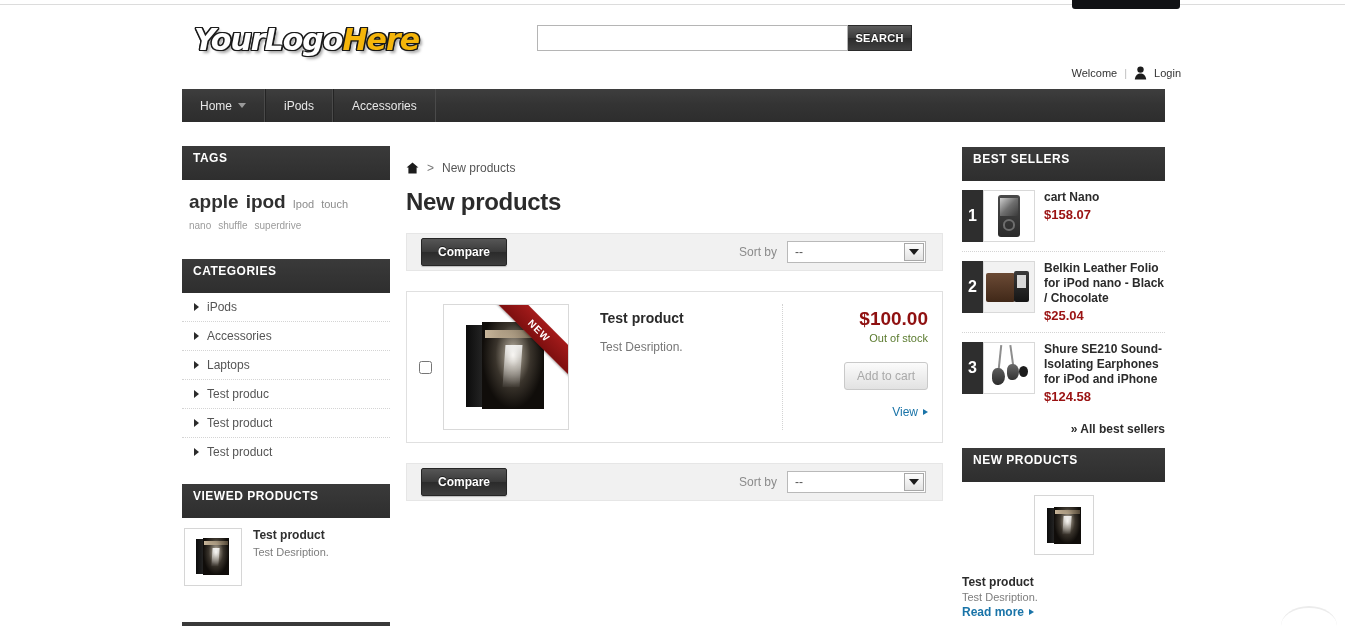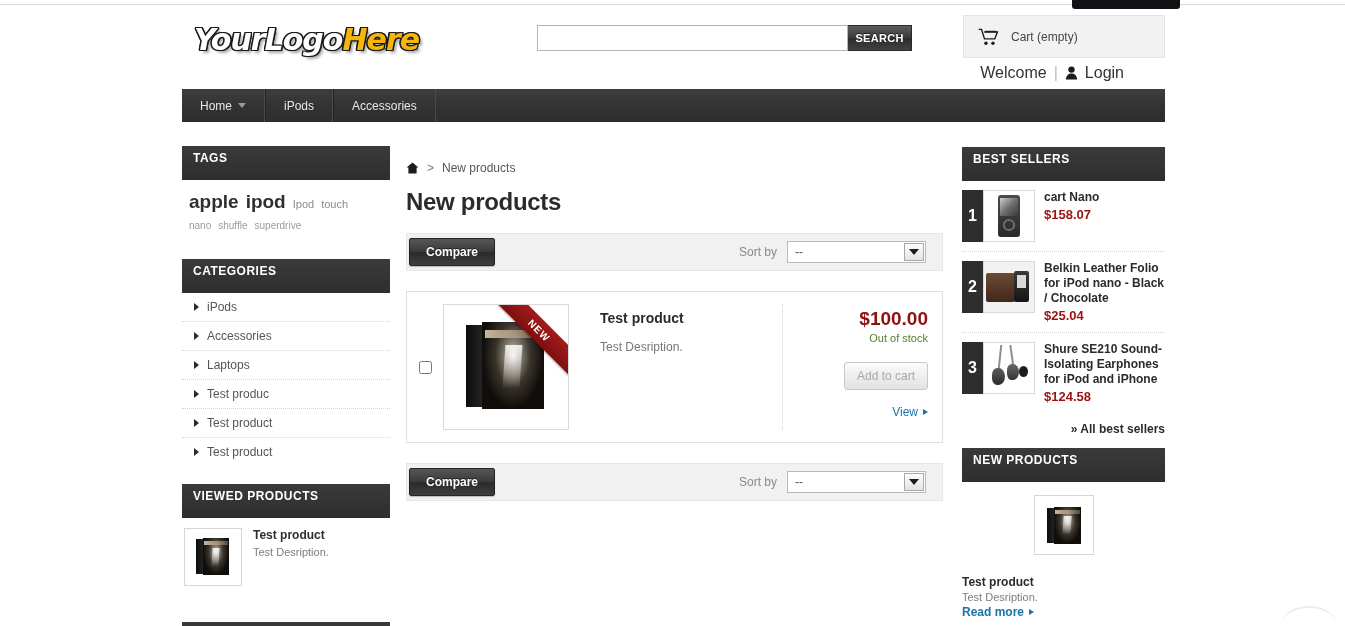--- a/index.html
+++ b/index.html
@@ -77,23 +77,23 @@
     position: absolute; left: 781px; top: 10px; width: 202px; height: 43px;
     background: #f2f2f2; border: 1px solid #e4e4e4;
     display: flex; align-items: center; padding-left: 14px;
   }
   #cart-block .cart-label { margin-left: 11px; font-size: 12px; color: #444; }
   #cart-partial {
     position: absolute; left: 890px; top: -5px; width: 108px; height: 9px;
     background: #111215; border-radius: 0 0 3px 3px;
   }
   #user-bar {
-    position: absolute; left: 740px; top: 57px; width: 202px; height: 22px;
+    position: absolute; left: 797px; top: 57px; width: 202px; height: 22px;
     display: flex; align-items: center; justify-content: flex-end;
-    gap: 7px; font-size: 16px; color: #333;
+    gap: 7px; font-size: 11px; color: #333;
   }
   #user-bar .sep { color: #bdbdbd; }
   
   #nav {
     position: absolute; left: 182px; top: 89px; width: 983px; height: 33px;
     background: linear-gradient(to bottom,#3e3e3e 0%,#343434 45%,#2d2d2d 100%);
     display: flex; align-items: stretch;
   }
   #nav .nav-item {
     display: flex; align-items: center; gap: 6px;
@@ -154,21 +154,21 @@
   #breadcrumb { display: flex; align-items: center; gap: 8px; font-size: 12px; color: #555; height: 20px; }
   #breadcrumb .crumb-sep { color: #777; }
   #breadcrumb .crumb { color: #555; text-decoration: none; cursor: pointer; }
   #page-title {
     font-size: 24px; font-weight: bold; color: #2b2b2b;
     margin: 10px 0 0 0; letter-spacing: -.3px;
   }
   .sortbar {
     background: #f1f1f1; border: 1px solid #e6e6e6;
     height: 38px; display: flex; align-items: center;
-    padding: 0 16px 0 2px; margin-top: 17px;
+    padding: 0 16px 0 14px; margin-top: 17px;
   }
   .btn-compare {
     background: linear-gradient(to bottom,#565656 0%,#3b3b3b 48%,#2b2b2b 52%,#3e3e3e 100%);
     color: #fff; font-size: 12px; font-weight: bold;
     border: 1px solid #262626; border-radius: 2px;
     padding: 6px 16px; cursor: pointer;
     text-shadow: 0 -1px 0 rgba(0,0,0,.55);
     box-shadow: 0 1px 1px rgba(0,0,0,.22);
   }
   .sort-right { margin-left: auto; display: flex; align-items: center; gap: 10px; }
@@ -358,31 +358,20 @@
       <span class="w">YourLogo</span><span class="y">Here</span>
     </div>
 
     <div id="search-wrap">
       <input id="search-input" type="text" placeholder="" style="">
       <button id="search-button">SEARCH</button>
     </div>
 
     <div id="cart-partial"></div>
 
-    <div id="cart-block">
-      <span>
-        <svg class="icon-cart" viewBox="0 0 24 20">
-          <path d="M0.5 1.5 h3.2 l3.3 10.6 h11.4 l2.9 -7.6 h-14.6" fill="none" stroke="#1c1c1c" stroke-width="1.6"></path>
-          <rect x="7.5" y="3.1" width="12.6" height="1.6" fill="#1c1c1c"></rect>
-          <circle cx="8.6" cy="17" r="1.9" fill="#1c1c1c"></circle>
-          <circle cx="16.4" cy="17" r="1.9" fill="#1c1c1c"></circle>
-        </svg>
-      </span>
-      <span class="cart-label">Cart (empty)</span>
-    </div>
 
     <div id="user-bar">
       <span>Welcome</span>
       <span class="sep">|</span>
       <span>
         <svg class="icon-user" viewBox="0 0 13 14">
           <circle cx="6.5" cy="3.6" r="3.2" fill="#1c1c1c"></circle>
           <path d="M0.8 13.6 C1.2 8.8 4 7.4 6.5 7.4 C9 7.4 11.8 8.8 12.2 13.6 Z" fill="#1c1c1c"></path>
         </svg>
       </span>

